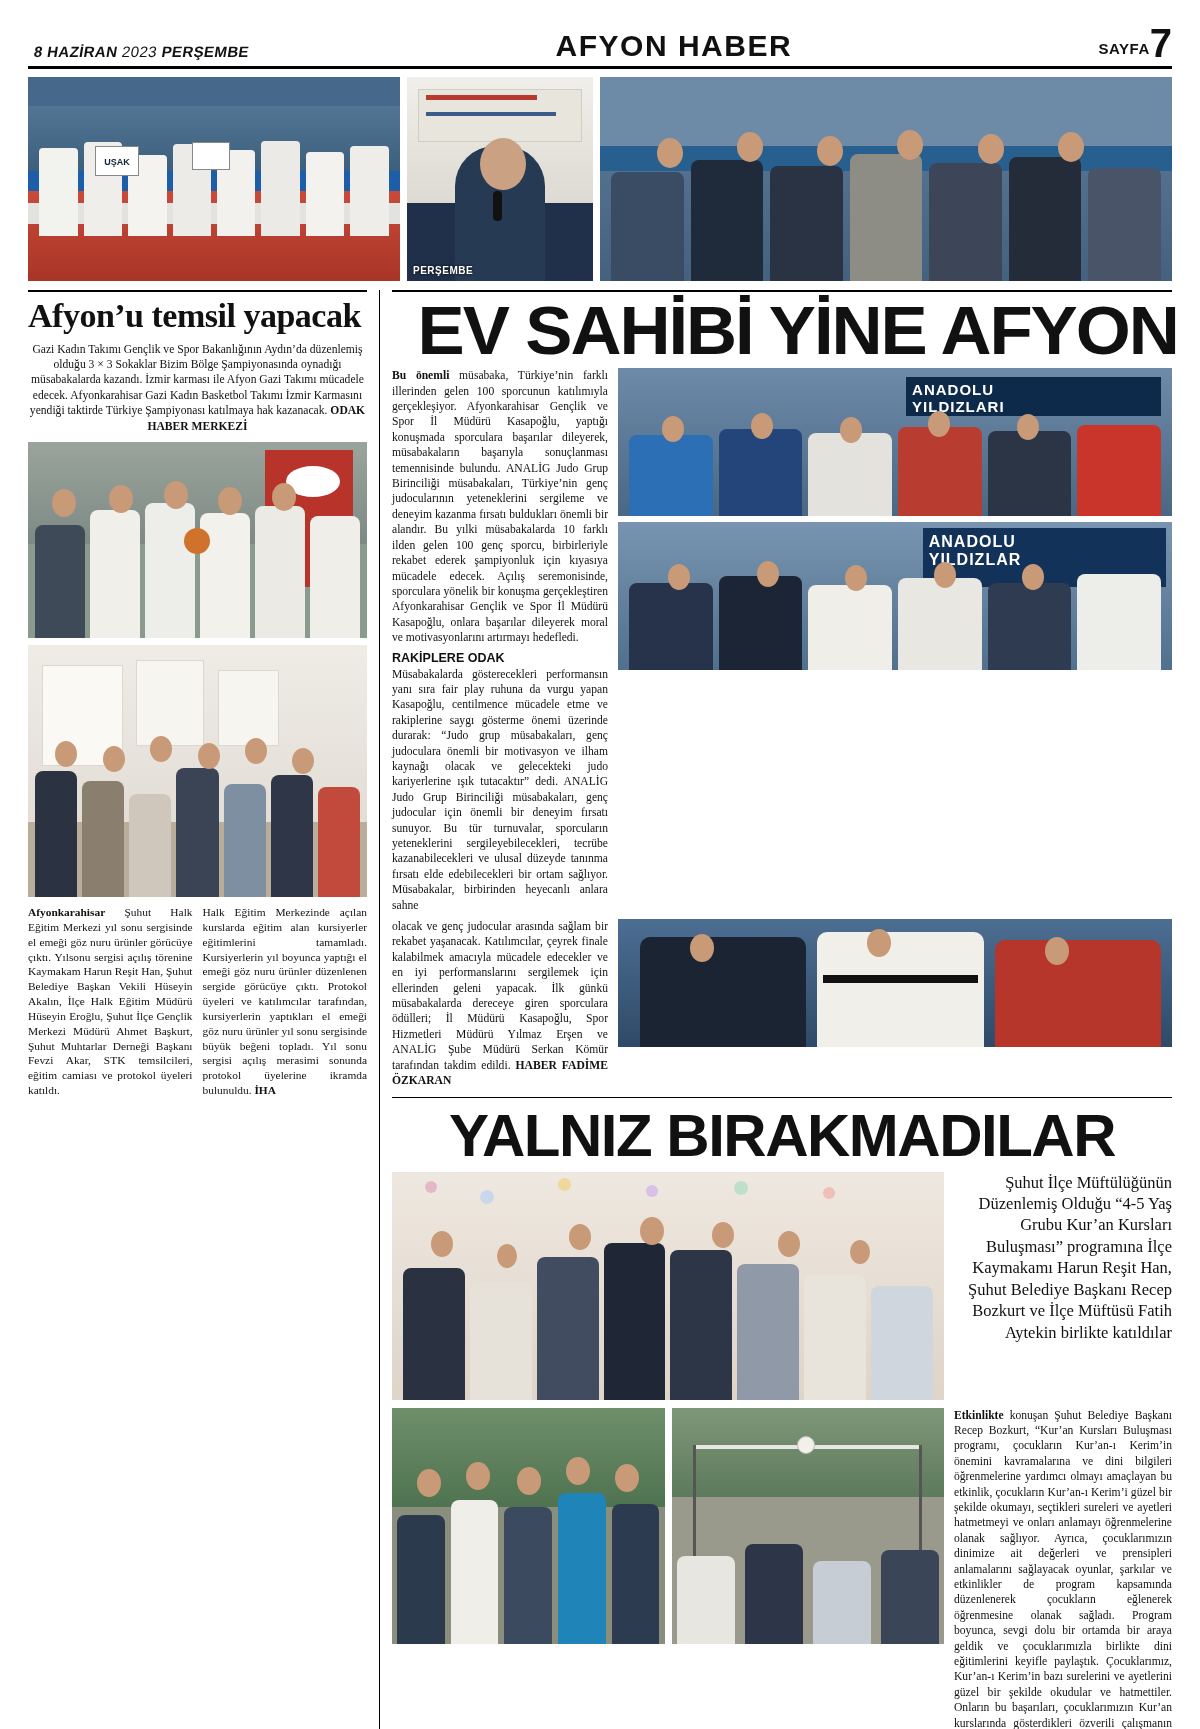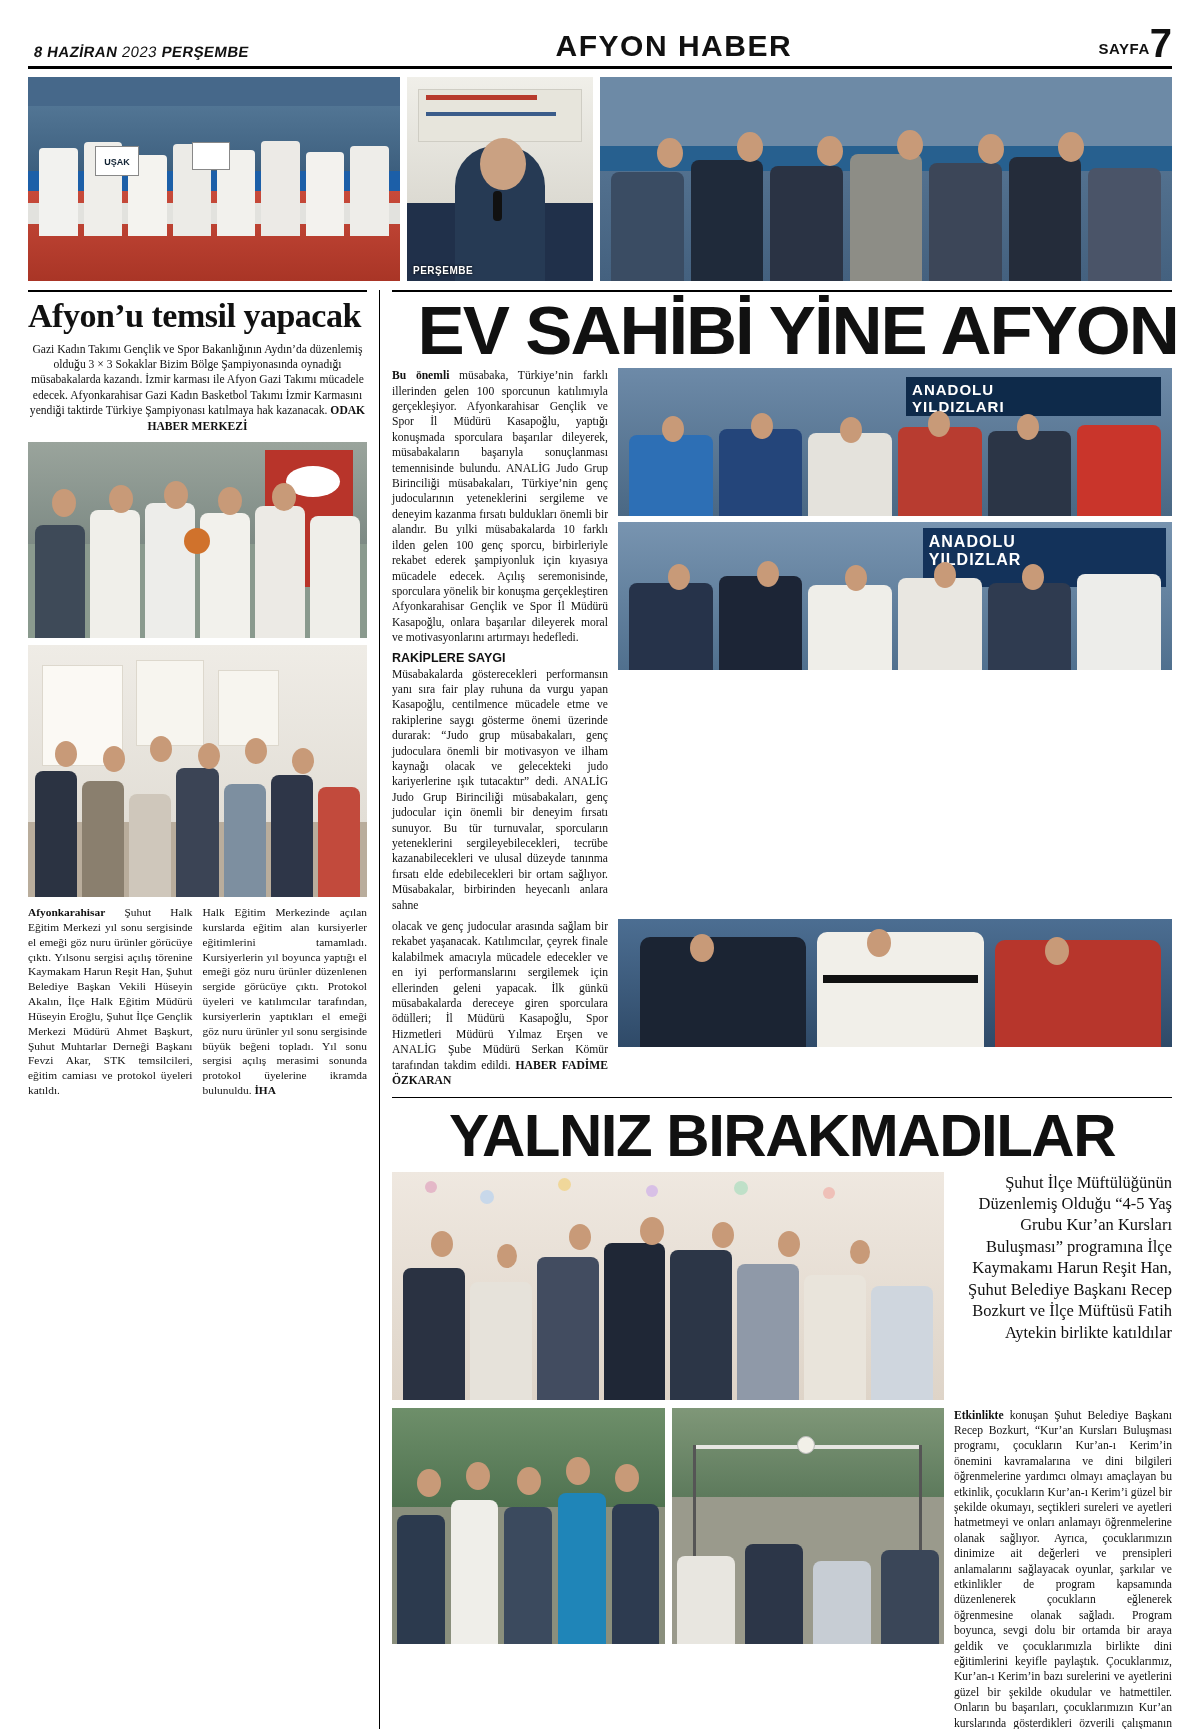--- a/index.html
+++ b/index.html
@@ -354,21 +354,21 @@
 
       <div class="rule-top"></div>
       <h1 class="bighead">EV SAHİBİ YİNE AFYON</h1>
 
       <div style="display:flex;gap:10px;">
 
         <div style="width:216px;">
           <div class="bodytext">
             <b>Bu önemli</b><span> müsabaka, Türkiye’nin farklı illerinden gelen 100 sporcunun katılımıyla gerçekleşiyor. Afyonkarahisar Gençlik ve Spor İl Müdürü Kasapoğlu, yaptığı konuşmada sporculara başarılar dileyerek, müsabakaların başarıyla sonuçlanması temennisinde bulundu. ANALİG Judo Grup Birinciliği müsabakaları, Türkiye’nin genç judocularının yeteneklerini sergileme ve deneyim kazanma fırsatı buldukları önemli bir alandır. Bu yılki müsabakalarda 10 farklı ilden gelen 100 genç sporcu, birbirleriyle rekabet ederek şampiyonluk için kıyasıya mücadele edecek. Açılış seremonisinde, sporculara yönelik bir konuşma gerçekleştiren Afyonkarahisar Gençlik ve Spor İl Müdürü Kasapoğlu, onlara başarılar dileyerek moral ve motivasyonlarını artırmayı hedefledi.</span>
           </div>
-          <div class="subhead">RAKİPLERE SAYGI</div>
+          <div class="subhead">RAKİPLERE ODAK</div>
           <div class="bodytext">Müsabakalarda gösterecekleri performansın yanı sıra fair play ruhuna da vurgu yapan Kasapoğlu, centilmence mücadele etme ve rakiplerine saygı gösterme önemi üzerinde durarak: “Judo grup müsabakaları, genç judoculara önemli bir motivasyon ve ilham kaynağı olacak ve gelecekteki judo kariyerlerine ışık tutacaktır” dedi. ANALİG Judo Grup Birinciliği müsabakaları, genç judocular için önemli bir deneyim fırsatı sunuyor. Bu tür turnuvalar, sporcuların yeteneklerini sergileyebilecekleri, tecrübe kazanabilecekleri ve ulusal düzeyde tanınma fırsatı elde edebilecekleri bir ortam sağlıyor. Müsabakalar, birbirinden heyecanlı anlara sahne</div>
         </div>
 
         <div style="flex:1;">
           <div class="photo" style="height:148px;">
             <div class="scene">
               <div class="band" style="top:0;height:100%;background:linear-gradient(#6d8aa8,#4a6884);"></div>
               <div style="position:absolute;right:2%;top:6%;width:46%;height:26%;background:#0e2a4a;color:#fff;font:bold 15px 'Liberation Sans',sans-serif;letter-spacing:1px;padding:4px 6px;">ANADOLU<br>YILDIZLARI</div>
               <div style="position:absolute;left:2%;top:30%;width:96%;height:70%;display:flex;gap:6px;align-items:flex-end;">
                 <div style="flex:1;height:78%;background:#2d6fb5;border-radius:8px 8px 0 0;"></div>

